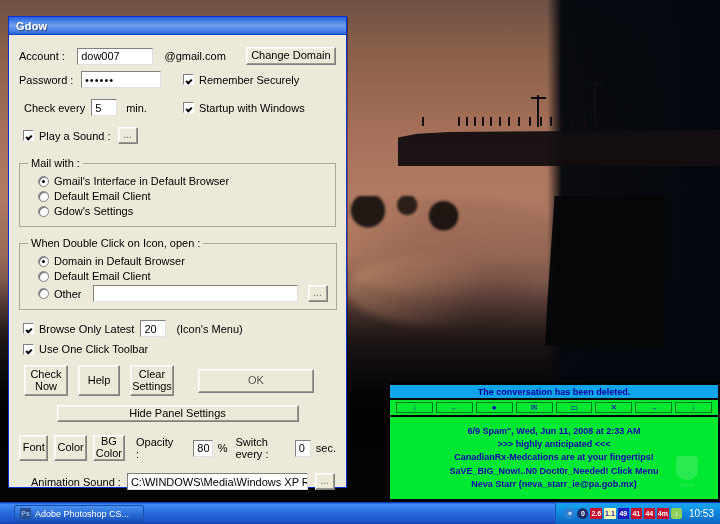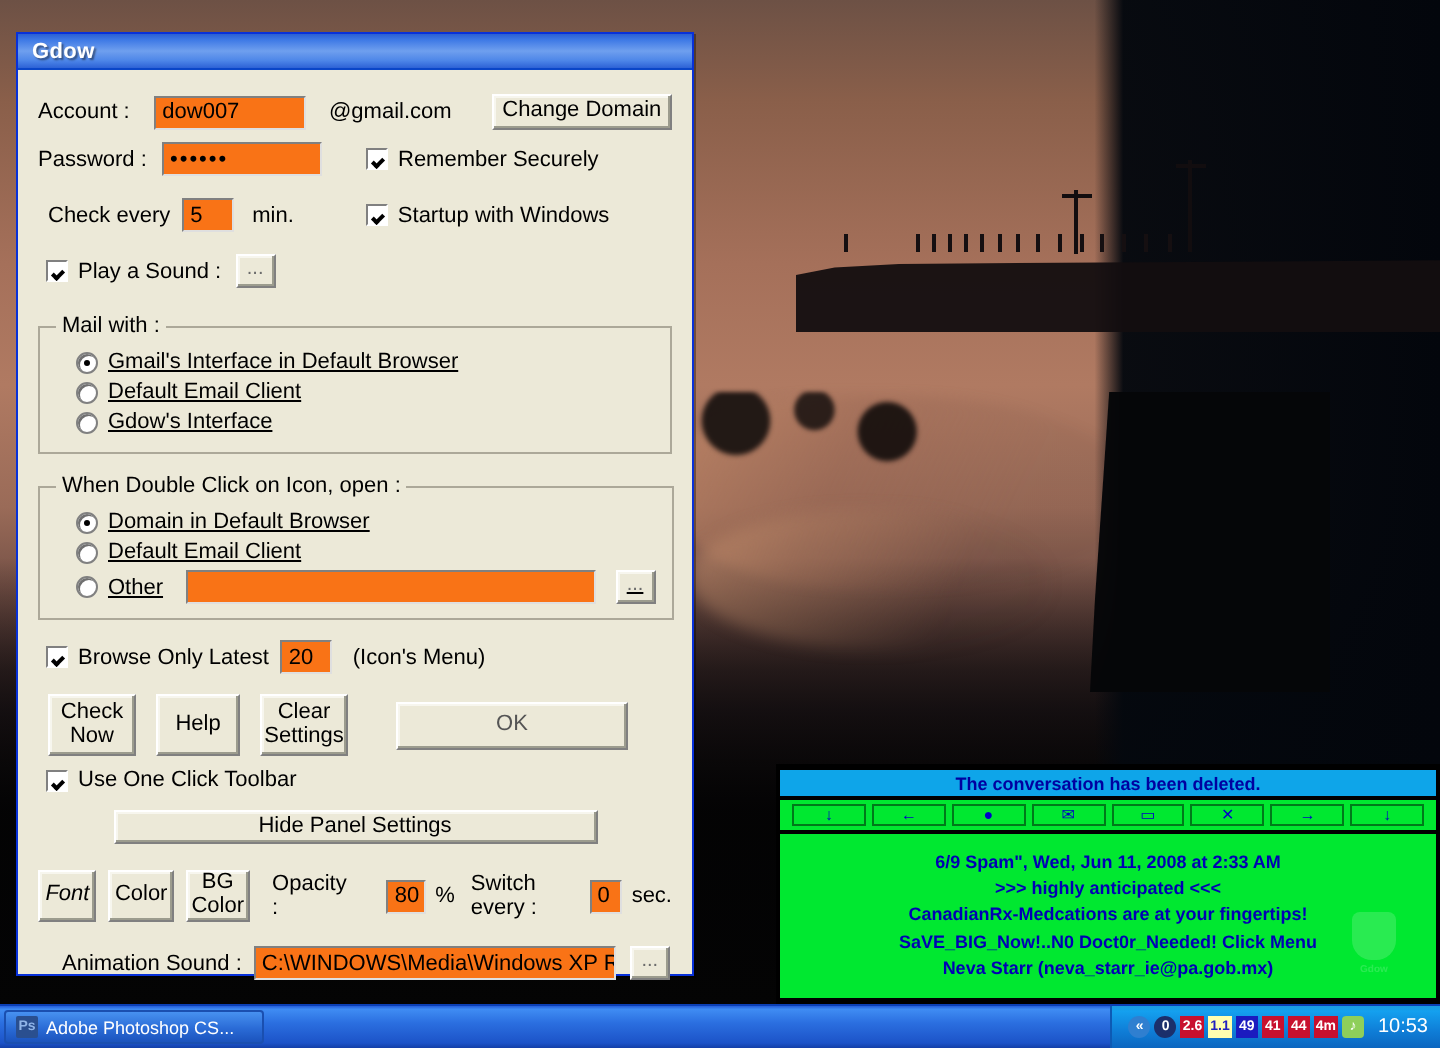--- a/index.html
+++ b/index.html
@@ -101,21 +101,21 @@
     background: #fff;
     border: 1px solid #7f9db9;
     border-top-color: #3c3c3c; border-left-color: #3c3c3c;
     height: 17px; padding: 0 3px;
     color: #000;
     outline: none;
   }
   .tb.inset {
     border: 1px solid;
     border-color: #808080 #dfdfdf #dfdfdf #808080;
-    background: #f97316;
+    background: #ffffff;
     display: flex; align-items: center;
     overflow: hidden; white-space: nowrap;
   }
   .btn {
     font-family: "Liberation Sans", sans-serif;
     font-size: 11px;
     background: #ece9d8;
     border: 1px solid;
     border-color: #ffffff #808080 #808080 #ffffff;
     box-shadow: inset -1px -1px 0 #9c9c8e, inset 1px 1px 0 #f7f6ee;
@@ -144,21 +144,21 @@
     background: #000; border-radius: 50%;
   }
 
   fieldset.grp {
     border: 1px solid #aca899;
     border-top: 1px solid #aca899;
     margin: 0; padding: 3px 8px 6px 8px;
     background: transparent;
   }
   fieldset.grp legend { font-size: 11px; color:#000; padding: 0 3px; margin-top: 15px; }
-  .opt { display: flex; align-items: center; gap: 5px; margin: 3px 0 3px 10px; font-size: 11px; text-decoration: underline; }
+  .opt { display: flex; align-items: center; gap: 5px; margin: 3px 0 3px 10px; font-size: 11px; }
 
   
   #gpanel {
     position: absolute; left: 388px; top: 382px; width: 332px; height: 120px;
     background: #000; padding: 2px 0;
   }
   #gp-head {
     background: #0ea5e9; height: 13px; margin: 1px 2px;
     display: flex; align-items: center; justify-content: center;
     color: #0000a0; font-size: 9px; font-weight: bold;
@@ -193,21 +193,21 @@
   #gp-watermark .wtext { font-size: 5px; color: #fff; margin-top: 2px; }
 
   
   #taskbar {
     position: absolute; left: 0; bottom: 0; width: 720px; height: 22px;
     background: linear-gradient(to bottom, #245edb 0%, #3f8cf3 8%, #2b6fe0 40%, #1c53c8 88%, #133fa8 100%);
     border-top: 1px solid #0b3fb5;
     display: flex; align-items: center;
   }
   #tb-task {
-    margin-left: 2px; height: 17px; min-width: 130px;
+    margin-left: 14px; height: 17px; min-width: 130px;
     background: linear-gradient(to bottom, #4791f0, #2a6bd6 55%, #1b53bd);
     border: 1px solid #1a4fb0;
     border-radius: 2px;
     display: flex; align-items: center; gap: 4px; padding: 0 5px;
     color: #fff; font-size: 9px;
   }
   #tb-task .ps {
     width: 11px; height: 11px; background: #2a4f8f; color:#8fb4e8;
     font-size: 7px; display:flex; align-items:center; justify-content:center;
     border-radius: 1px; font-weight: bold;
@@ -299,21 +299,21 @@
         <div class="opt">
           <span class="rd on"></span>
           <span>Gmail's Interface in Default Browser</span>
         </div>
         <div class="opt">
           <span class="rd"></span>
           <span>Default Email Client</span>
         </div>
         <div class="opt">
           <span class="rd"></span>
-          <span>Gdow's Interface</span>
+          <span>Gdow's Settings</span>
         </div>
       </fieldset>
 
       <fieldset class="grp" style="margin-top:10px;">
         <legend>When Double Click on Icon, open :</legend>
         <div class="opt">
           <span class="rd on"></span>
           <span>Domain in Default Browser</span>
         </div>
         <div class="opt">
@@ -326,46 +326,46 @@
           <span class="tb inset" style="width:205px; margin-left:6px;" title=""></span>
           <span class="btn small3" style="margin-left:5px;">...</span>
         </div>
       </fieldset>
 
       <div class="row" style="margin-top:10px;">
         <span class="ck on" style="margin-left:4px;"></span>
         <span class="lbl" style="margin-left:5px;">Browse Only Latest</span>
         <span class="tb inset" style="width:26px; margin-left:6px;">20</span>
         <span class="lbl" style="margin-left:10px;">(Icon's Menu)</span>
+      </div>
+
+      <div class="row" style="margin-top:6px;">
+        <span class="ck on" style="margin-left:4px;"></span>
+        <span class="lbl" style="margin-left:5px;">Use One Click Toolbar</span>
       </div>
 
       <div class="row" style="margin-top:10px;">
         <span class="btn" style="width:44px;height:31px;margin-left:5px;flex-direction:column;">
           <span>Check</span>
           <span>Now</span>
         </span>
         <span class="btn" style="width:42px;height:31px;margin-left:10px;">Help</span>
         <span class="btn" style="width:44px;height:31px;margin-left:10px;flex-direction:column;">
           <span>Clear</span>
           <span>Settings</span>
         </span>
         <span class="btn" style="width:116px;height:24px;margin-left:24px;color:#555;">OK</span>
       </div>
 
-      <div class="row" style="margin-top:6px;">
-        <span class="ck on" style="margin-left:4px;"></span>
-        <span class="lbl" style="margin-left:5px;">Use One Click Toolbar</span>
-      </div>
-
       <div class="row" style="margin-top:9px;justify-content:center;">
         <span class="btn" style="width:242px;height:17px;">Hide Panel Settings</span>
       </div>
 
       <div class="row" style="margin-top:13px;">
-        <span class="btn" style="width:35px;height:26px;margin-left:0;font-style:italic;">Font</span>
+        <span class="btn" style="width:35px;height:26px;margin-left:0;">Font</span>
         <span class="btn" style="width:38px;height:26px;margin-left:6px;">Color</span>
         <span class="btn" style="width:36px;height:26px;margin-left:6px;flex-direction:column;">
           <span>BG</span>
           <span>Color</span>
         </span>
         <span class="lbl" style="margin-left:11px;">Opacity :</span>
         <span class="tb inset" style="width:22px;margin-left:20px;">80</span>
         <span class="lbl" style="margin-left:5px;">%</span>
         <span class="lbl" style="margin-left:8px;">Switch every :</span>
         <span class="tb inset" style="width:18px;margin-left:4px;">0</span>

